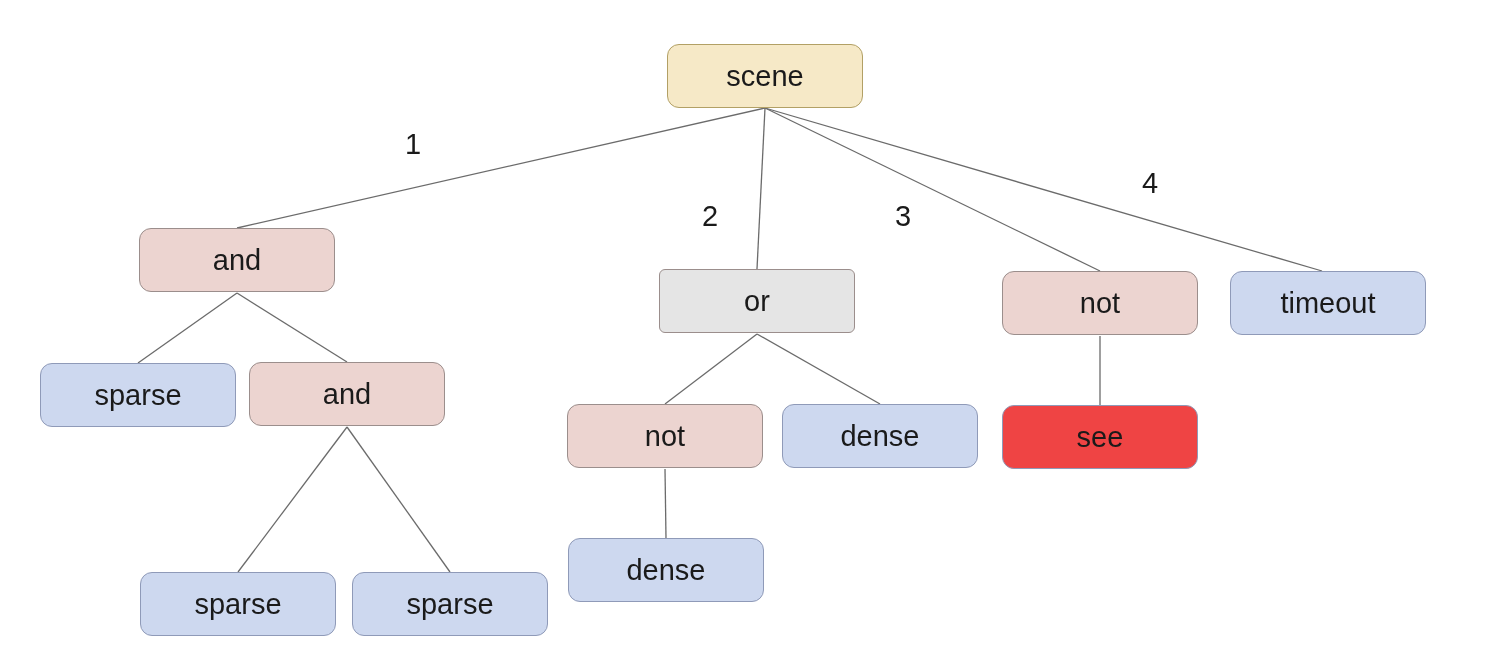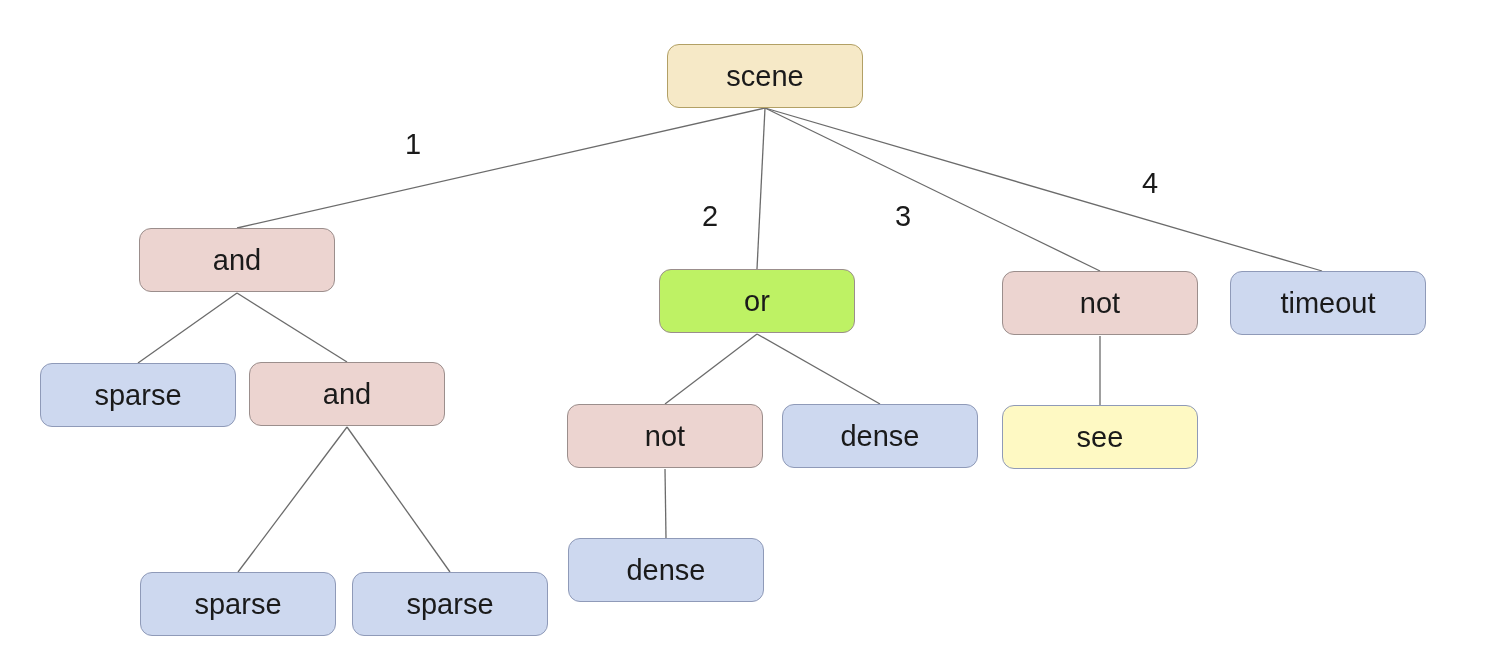--- a/index.html
+++ b/index.html
@@ -64,35 +64,35 @@
 
   <div class="edge-label" style="left:405px; top:128px;">1</div>
   <div class="edge-label" style="left:702px; top:200px;">2</div>
   <div class="edge-label" style="left:895px; top:200px;">3</div>
   <div class="edge-label" style="left:1142px; top:167px;">4</div>
 
   <div class="node" style="left: 667px; top: 44px; background-color: rgb(246, 233, 199); border-color: rgb(178, 160, 101);">scene</div>
 
   <div class="node" style="left: 139px; top: 228px; background-color: rgb(236, 212, 208); border-color: rgb(155, 142, 140);">and</div>
 
-  <div class="node" style="left: 659px; top: 269px; background-color: #bef264; border-color: rgb(155, 142, 140);">or</div>
+  <div class="node" style="left: 659px; top: 269px; background-color: #e5e5e5; border-color: rgb(155, 142, 140); border-radius: 6px;">or</div>
 
   <div class="node" style="left: 1002px; top: 271px; background-color: rgb(236, 212, 208); border-color: rgb(155, 142, 140);">not</div>
 
   <div class="node" style="left: 1224px; top: 271px; background-color: rgb(205, 216, 239); border-color: rgb(143, 154, 184); margin-left: 6px;">timeout</div>
 
   <div class="node" style="left: 40px; top: 363px; background-color: rgb(205, 216, 239); border-color: rgb(143, 154, 184);">sparse</div>
 
   <div class="node" style="left: 249px; top: 362px; background-color: rgb(236, 212, 208); border-color: rgb(155, 142, 140);">and</div>
 
   <div class="node" style="left: 567px; top: 404px; background-color: rgb(236, 212, 208); border-color: rgb(155, 142, 140);">not</div>
 
   <div class="node" style="left: 782px; top: 404px; background-color: rgb(205, 216, 239); border-color: rgb(143, 154, 184);">dense</div>
 
-  <div class="node" style="left: 1002px; top: 405px; background-color: #fef9c3; border-color: rgb(143, 154, 184);">see</div>
+  <div class="node" style="left: 1002px; top: 405px; background-color: #ef4444; border-color: rgb(143, 154, 184);">see</div>
 
   <div class="node" style="left: 568px; top: 538px; background-color: rgb(205, 216, 239); border-color: rgb(143, 154, 184);">dense</div>
 
   <div class="node" style="left: 140px; top: 572px; background-color: rgb(205, 216, 239); border-color: rgb(143, 154, 184);">sparse</div>
 
   <div class="node" style="left: 352px; top: 572px; background-color: rgb(205, 216, 239); border-color: rgb(143, 154, 184);">sparse</div>
 
 </div>
 
 </body></html>

